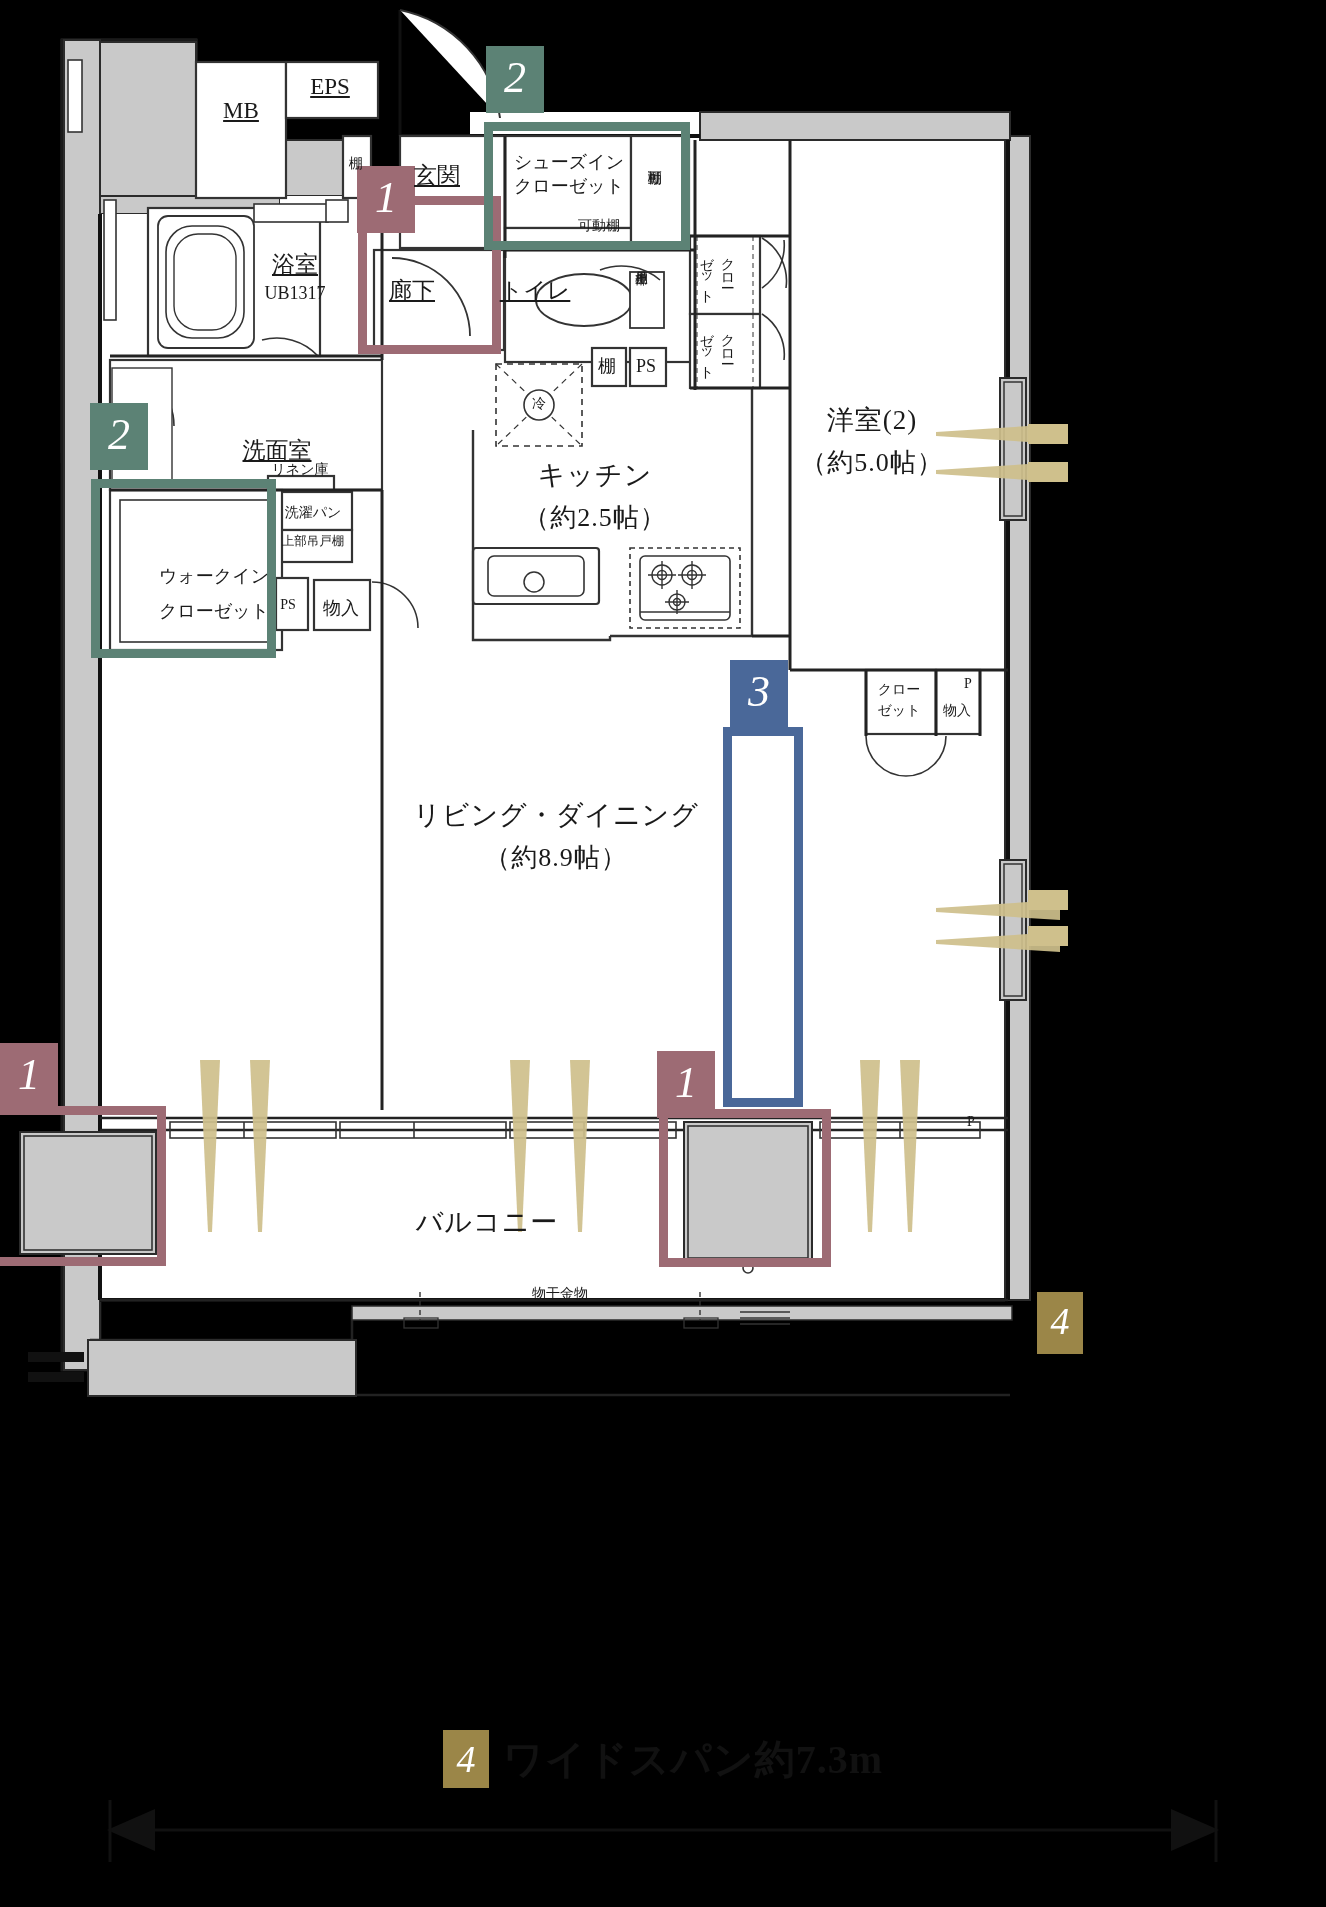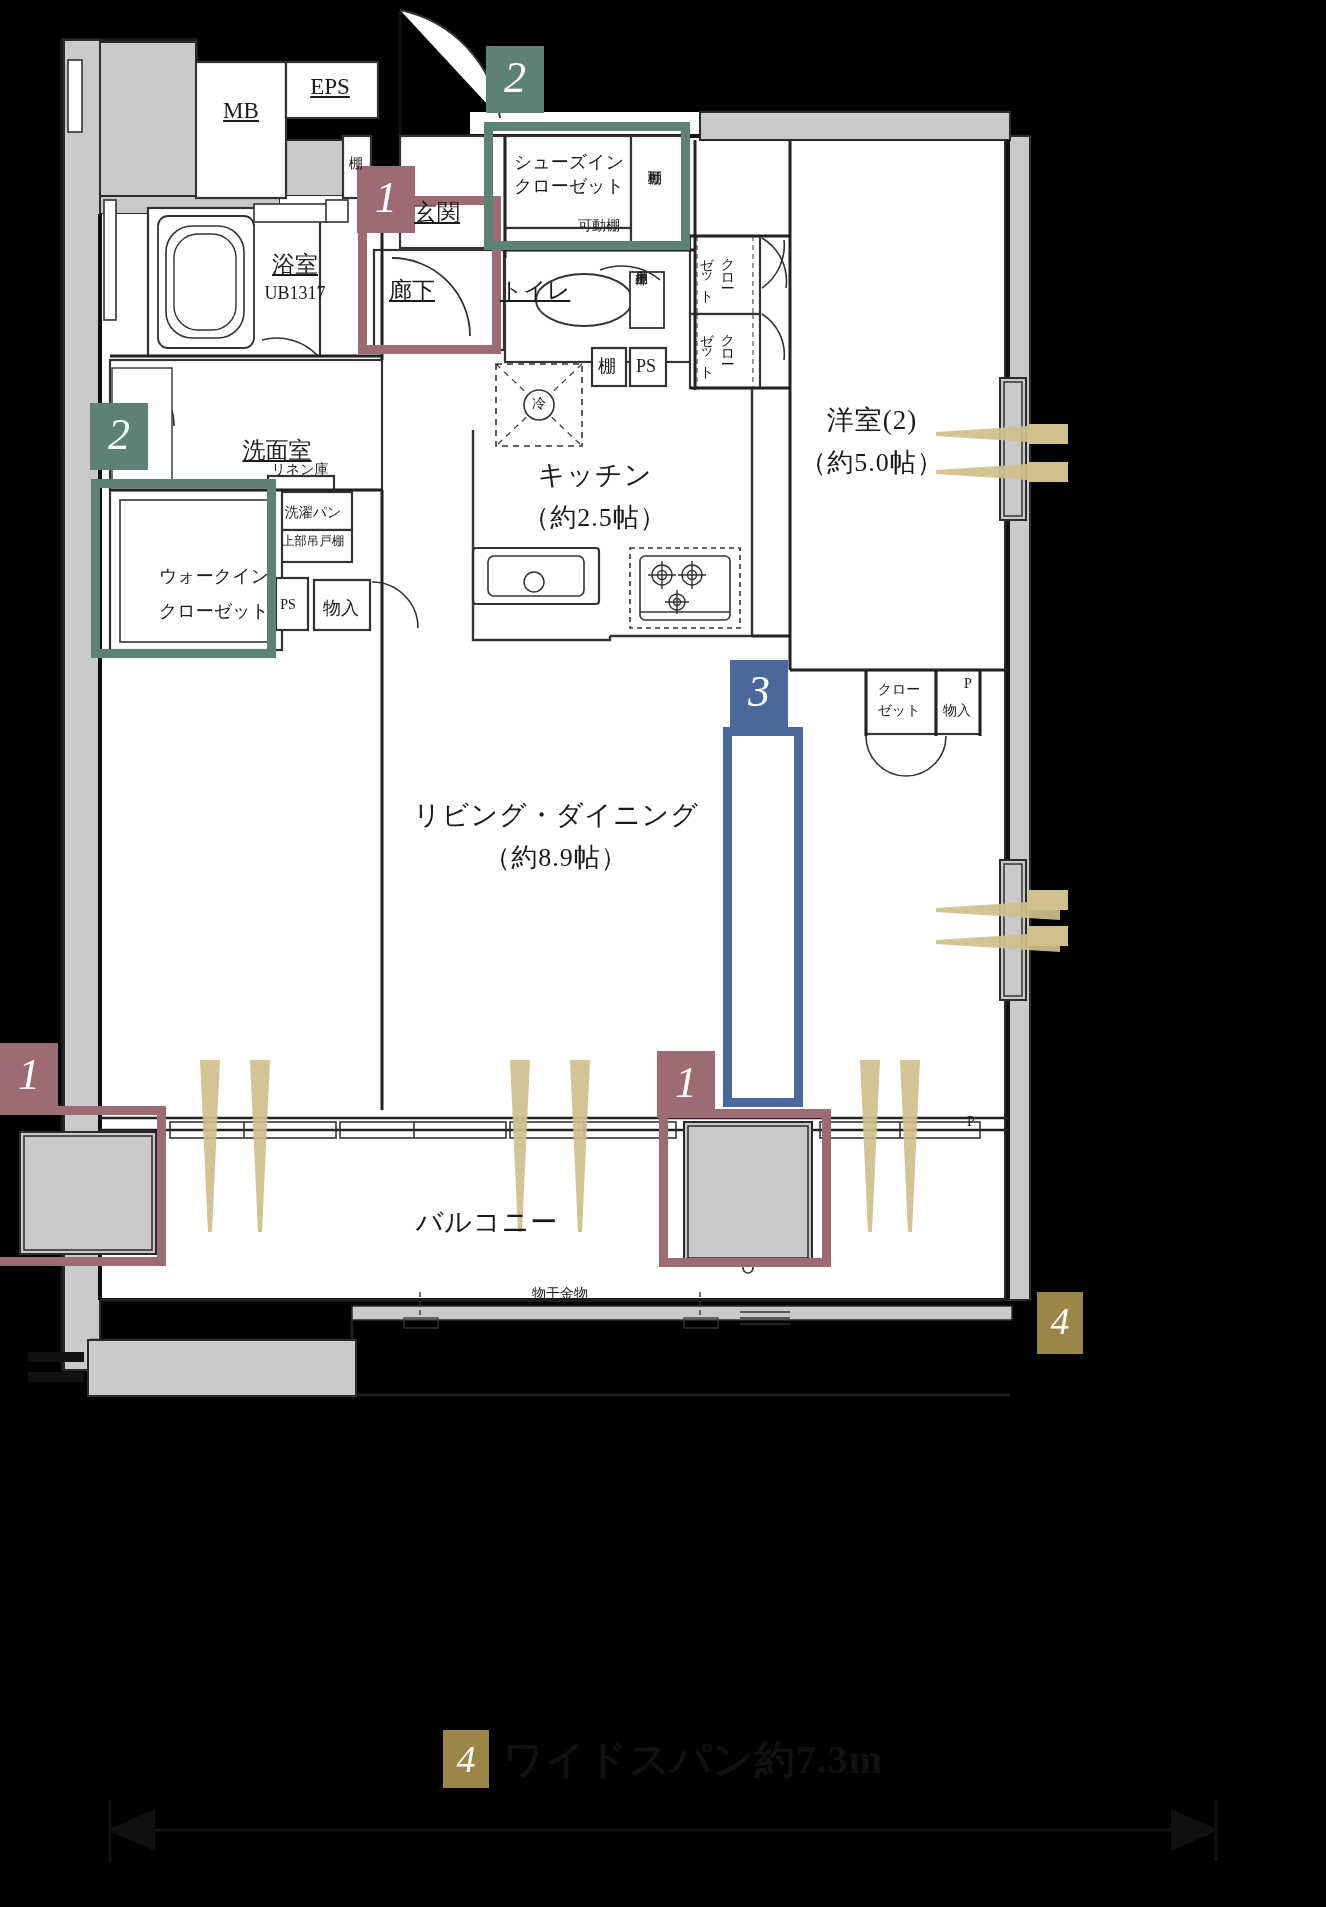--- a/index.html
+++ b/index.html
@@ -324,21 +324,21 @@
   <div class="frame rose" style="left:659px;top:1109px;width:172px;height:158px;"></div>
 
   <div class="badge rose" style="left:357px;top:166px;width:58px;height:63px;">1</div>
   <div class="badge green" style="left:486px;top:46px;width:58px;height:63px;">2</div>
   <div class="badge green" style="left:90px;top:403px;width:58px;height:63px;">2</div>
   <div class="badge blue" style="left:730px;top:660px;width:58px;height:63px;">3</div>
   <div class="badge rose" style="left:0px;top:1043px;width:58px;height:63px;">1</div>
   <div class="badge rose" style="left:657px;top:1051px;width:58px;height:63px;">1</div>
   <div class="badge gold" style="left:1037px;top:1292px;width:46px;height:58px;font-size:38px;">4</div>
 
-  <div class="lbl c mid" style="left:437px;top:163px;margin-top:37px;">玄関</div>
+  <div class="lbl c mid" style="left:437px;top:163px;">玄関</div>
   <div class="lbl c mid" style="left:412px;top:278px;">廊下</div>
   <div class="lbl c mid" style="left:535px;top:278px;">トイレ</div>
   <div class="lbl c mid" style="left:295px;top:252px;">浴室</div>
   <div class="lbl c sm latin" style="left:295px;top:283px;">UB1317</div>
   <div class="lbl c mid" style="left:277px;top:438px;">洗面室</div>
 
   <div class="lbl c room" style="left:595px;top:460px;">
     <span>キッチン</span>
     <span class="area">（約2.5帖）</span>
   </div>

